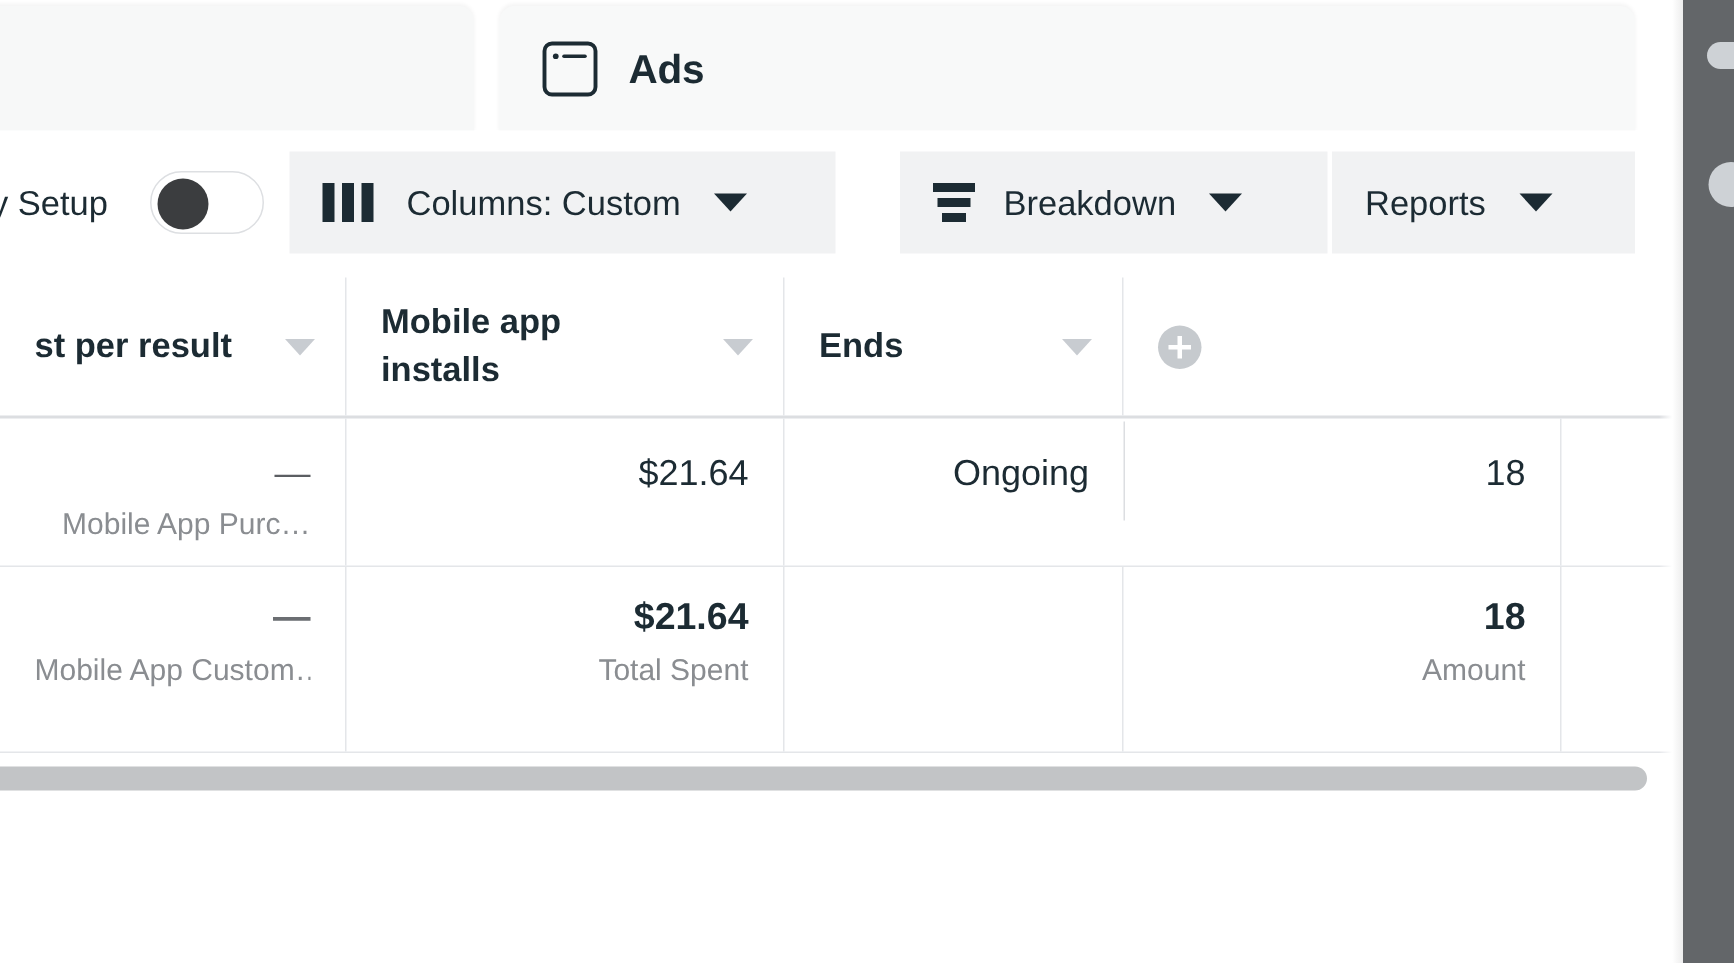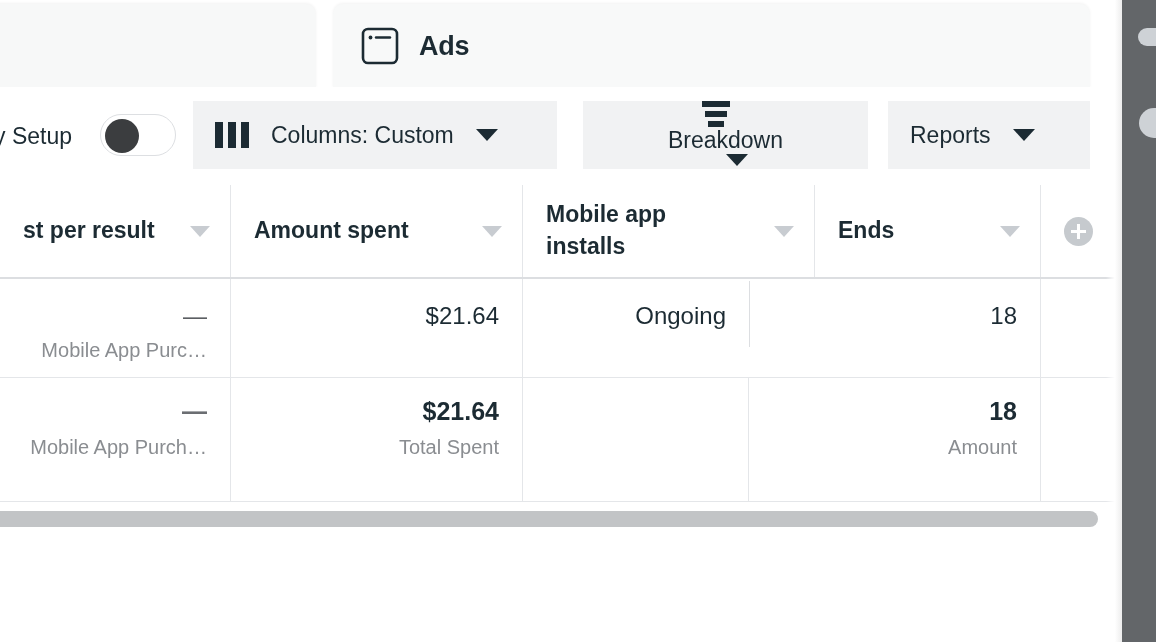--- a/index.html
+++ b/index.html
@@ -112,21 +112,21 @@
   }
   .tbtn .caret {
     margin-left: 22px;
     width: 0; height: 0;
     border-left: 11px solid transparent;
     border-right: 11px solid transparent;
     border-top: 12px solid #1c2b33;
     flex: 0 0 auto;
   }
   #btn-columns { left: 193px; top: 101px; width: 364px; }
-  #btn-breakdown { left: 583px; top: 101px; width: 285px; flex-direction: column; }
+  #btn-breakdown { left: 600px; top: 101px; width: 285px; }
   #btn-reports { left: 888px; top: 101px; width: 202px; }
 
   .columns-icon { display: flex; gap: 5px; margin-right: 22px; }
   .columns-icon i {
     display: block;
     width: 8px; height: 26px;
     background: #1c2b33;
   }
   .breakdown-icon {
     margin-right: 19px;
@@ -329,24 +329,20 @@
     <span class="caret"></span>
   </button>
 
   <div class="table">
 
     <div class="trow thead">
       <div class="cell col-cost">
         <span class="cell-title">st per result</span>
         <span class="hcaret"></span>
       </div>
-      <div class="cell col-spent">
-        <span class="cell-title">Amount spent</span>
-        <span class="hcaret"></span>
-      </div>
       <div class="cell col-mai">
         <span class="cell-title" style="max-width:170px;display:block;">Mobile app installs</span>
         <span class="hcaret"></span>
       </div>
       <div class="cell col-ends">
         <span class="cell-title">Ends</span>
         <span class="hcaret"></span>
       </div>
       <div class="cell col-add col-add-cell">
         <span class="plus-btn"></span>
@@ -366,21 +362,21 @@
       </div>
       <div class="cell col-mai">
         <div class="cell-value">18</div>
       </div>
       <div class="cell col-add" style="border-right:none;"></div>
     </div>
 
     <div class="trow totals-row">
       <div class="cell col-cost">
         <div class="cell-value dash">—</div>
-        <div class="cell-sub">Mobile App Purch…</div>
+        <div class="cell-sub">Mobile App Custom…</div>
       </div>
       <div class="cell col-spent">
         <div class="cell-value">$21.64</div>
         <div class="cell-sub">Total Spent</div>
       </div>
       <div class="cell col-ends">
         <div class="cell-value"></div>
       </div>
       <div class="cell col-mai">
         <div class="cell-value">18</div>

